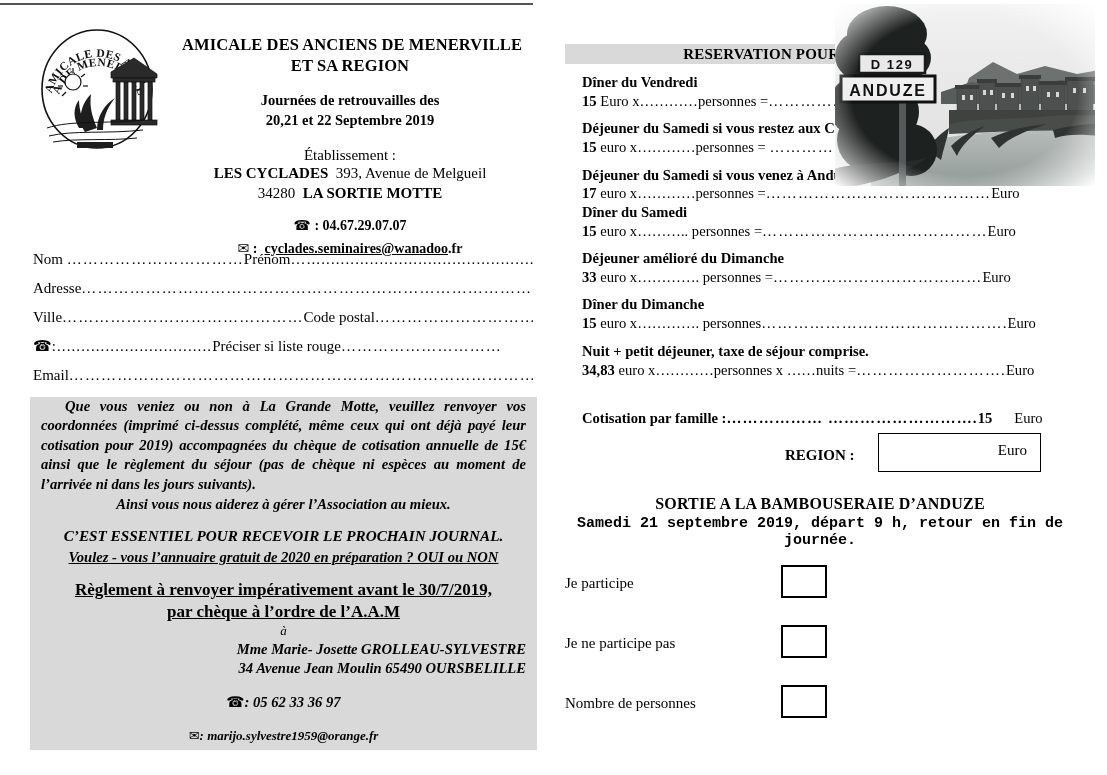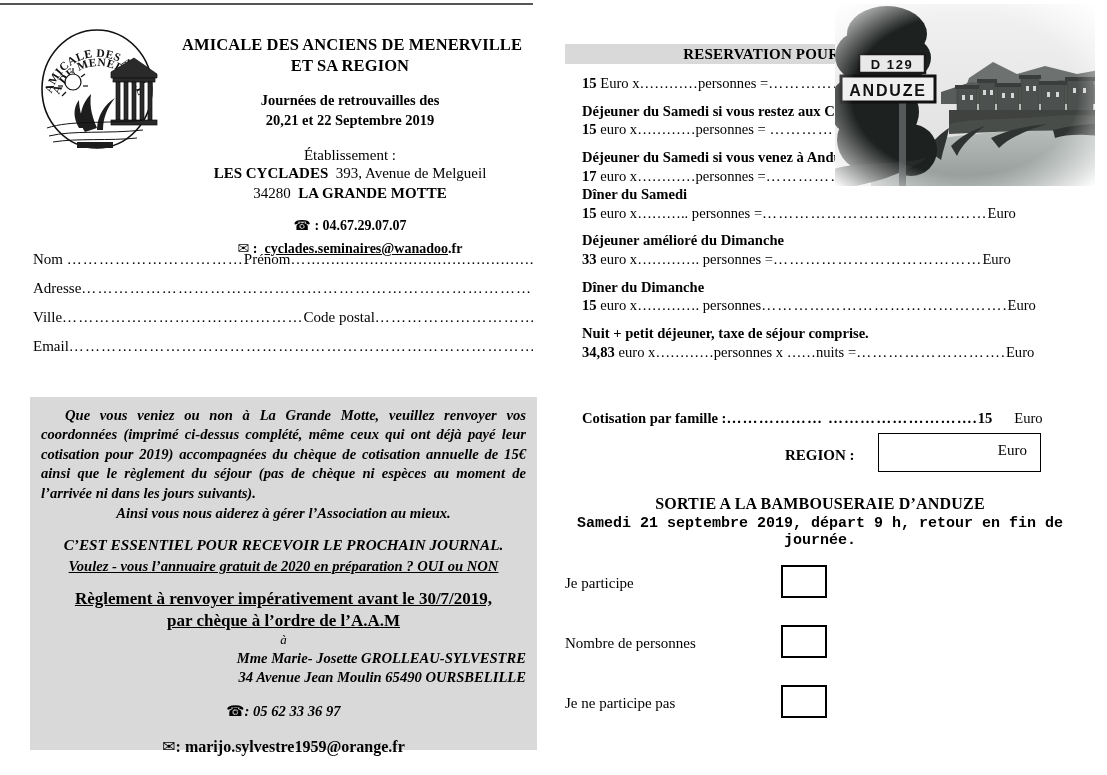--- a/index.html
+++ b/index.html
@@ -99,21 +99,21 @@
     font-size: 15px;
   }
 
   
   #note-box {
     position: absolute;
     left: 30px; top: 397px;
     width: 507px; height: 353px;
     background: #d9d9d9;
     box-sizing: border-box;
-    padding: 9px 11px 0 11px;
+    padding: 0 11px 0 11px;
   }
   .note-para {
     font-style: italic;
     font-weight: bold;
     font-size: 14.6px;
     line-height: 1.33;
     text-align: justify;
     text-indent: 24px;
     margin: 0;
   }
@@ -162,22 +162,23 @@
     margin-top: 1px;
   }
   .note-tel {
     font-style: italic;
     font-weight: bold;
     font-size: 14.6px;
     text-align: center;
     margin-top: 15px;
   }
   .note-mail {
-    font-weight: bold;
-    font-size: 16px;
+    font-style: italic;
+    font-weight: bold;
+    font-size: 13px;
     text-align: center;
     margin-top: 17px;
   }
 
   
   #res-header {
     position: absolute;
     left: 12px; top: 44px;
     width: 493px; height: 20px;
     background: #d9d9d9;
@@ -352,21 +353,21 @@
     </div>
     <div class="event-block">
       <div>Journées de retrouvailles des</div>
       <div>20,21 et 22 Septembre 2019</div>
     </div>
     <div class="estab-label">Établissement :</div>
     <div class="estab-line">
       <b>LES CYCLADES</b>&nbsp;&nbsp;<span>393, Avenue de Melgueil</span>
     </div>
     <div class="estab-line">
-      <span>34280</span>&nbsp;&nbsp;<b>LA GRANDE MOTTE</b>
+      <span>34280</span>&nbsp;&nbsp;<b>LA SORTIE MOTTE</b>
     </div>
     <div class="contact-line">
       <span class="glyph">☎</span>
       <span>: 04.67.29.07.07</span>
     </div>
     <div class="contact-line mail">
       <span class="glyph">✉</span>
       <span>:</span>&nbsp;
       <span class="u">cyclades.seminaires@wanadoo</span><span>.fr</span>
     </div>
@@ -375,20 +376,23 @@
   <div id="fields">
     <div class="field-row">
       <span>Nom</span>
       <span class="dots">……………………………</span><span>Prénom</span><span class="dots">…........................................................</span>
     </div>
     <div class="field-row">
       <span>Adresse</span><span class="dots">…………………………………………………………………………….....</span>
     </div>
     <div class="field-row">
       <span>Ville</span><span class="dots">………………………………………</span><span>Code postal</span><span class="dots">…………………………..</span>
+    </div>
+    <div class="field-row">
+      <span class="glyph">☎</span><span class="dots">:................................</span><span>Préciser si liste rouge</span><span class="dots">…………………………</span>
     </div>
     <div class="field-row">
       <span>Email</span><span class="dots">……………………………………………………………………………...</span>
     </div>
   </div>
 
   <div id="note-box">
     <p class="note-para">Que vous veniez ou non à La Grande Motte, veuillez renvoyer vos coordonnées (imprimé ci-dessus complété, même ceux qui ont déjà payé leur cotisation pour 2019) accompagnées du chèque de cotisation annuelle de 15€ ainsi que le règlement du séjour (pas de chèque ni espèces au moment de l’arrivée ni dans les jours suivants).</p>
     <div class="note-center">Ainsi vous nous aiderez à gérer l’Association au mieux.</div>
     <div class="note-caps">C’EST ESSENTIEL POUR RECEVOIR LE PROCHAIN JOURNAL.</div>
@@ -411,20 +415,21 @@
   </div>
 </div>
 
 <div id="right-col">
 
   <div id="res-header">RESERVATION POUR LA REUNION</div>
 
   <div id="res-list">
 
     <div class="res-item">
+      <div class="res-title">Dîner du Vendredi</div>
       <div class="res-line">
         <b>15</b>
         <span>Euro</span>
         <span>x…………personnes  =</span><span class="dots">……………………………………</span><span>Euro</span>
       </div>
     </div>
 
     <div class="res-item">
       <div class="res-title">Déjeuner  du Samedi si vous restez aux Cyclades</div>
       <div class="res-line">
@@ -496,25 +501,25 @@
     <div class="sortie-t1">SORTIE A LA BAMBOUSERAIE D’ANDUZE</div>
     <div class="sortie-t2">Samedi 21 septembre 2019, départ 9 h, retour en fin de journée.</div>
   </div>
 
   <div id="participation">
     <div class="part-row">
       <span class="part-label">Je participe</span>
       <span class="part-box"></span>
     </div>
     <div class="part-row">
+      <span class="part-label">Je ne participe pas</span>
+      <span class="part-box"></span>
+    </div>
+    <div class="part-row">
       <span class="part-label">Nombre de personnes</span>
-      <span class="part-box"></span>
-    </div>
-    <div class="part-row">
-      <span class="part-label">Je ne participe pas</span>
       <span class="part-box"></span>
     </div>
   </div>
 
   <div id="photo-wrap">
     <svg viewBox="0 0 268 190" width="268" height="190" aria-hidden="true">
       <defs>
         <radialGradient id="vig" cx="50%" cy="50%" r="68%">
           <stop offset="62%" stop-color="#ffffff" stop-opacity="0"></stop>
           <stop offset="100%" stop-color="#ffffff" stop-opacity="1"></stop>

